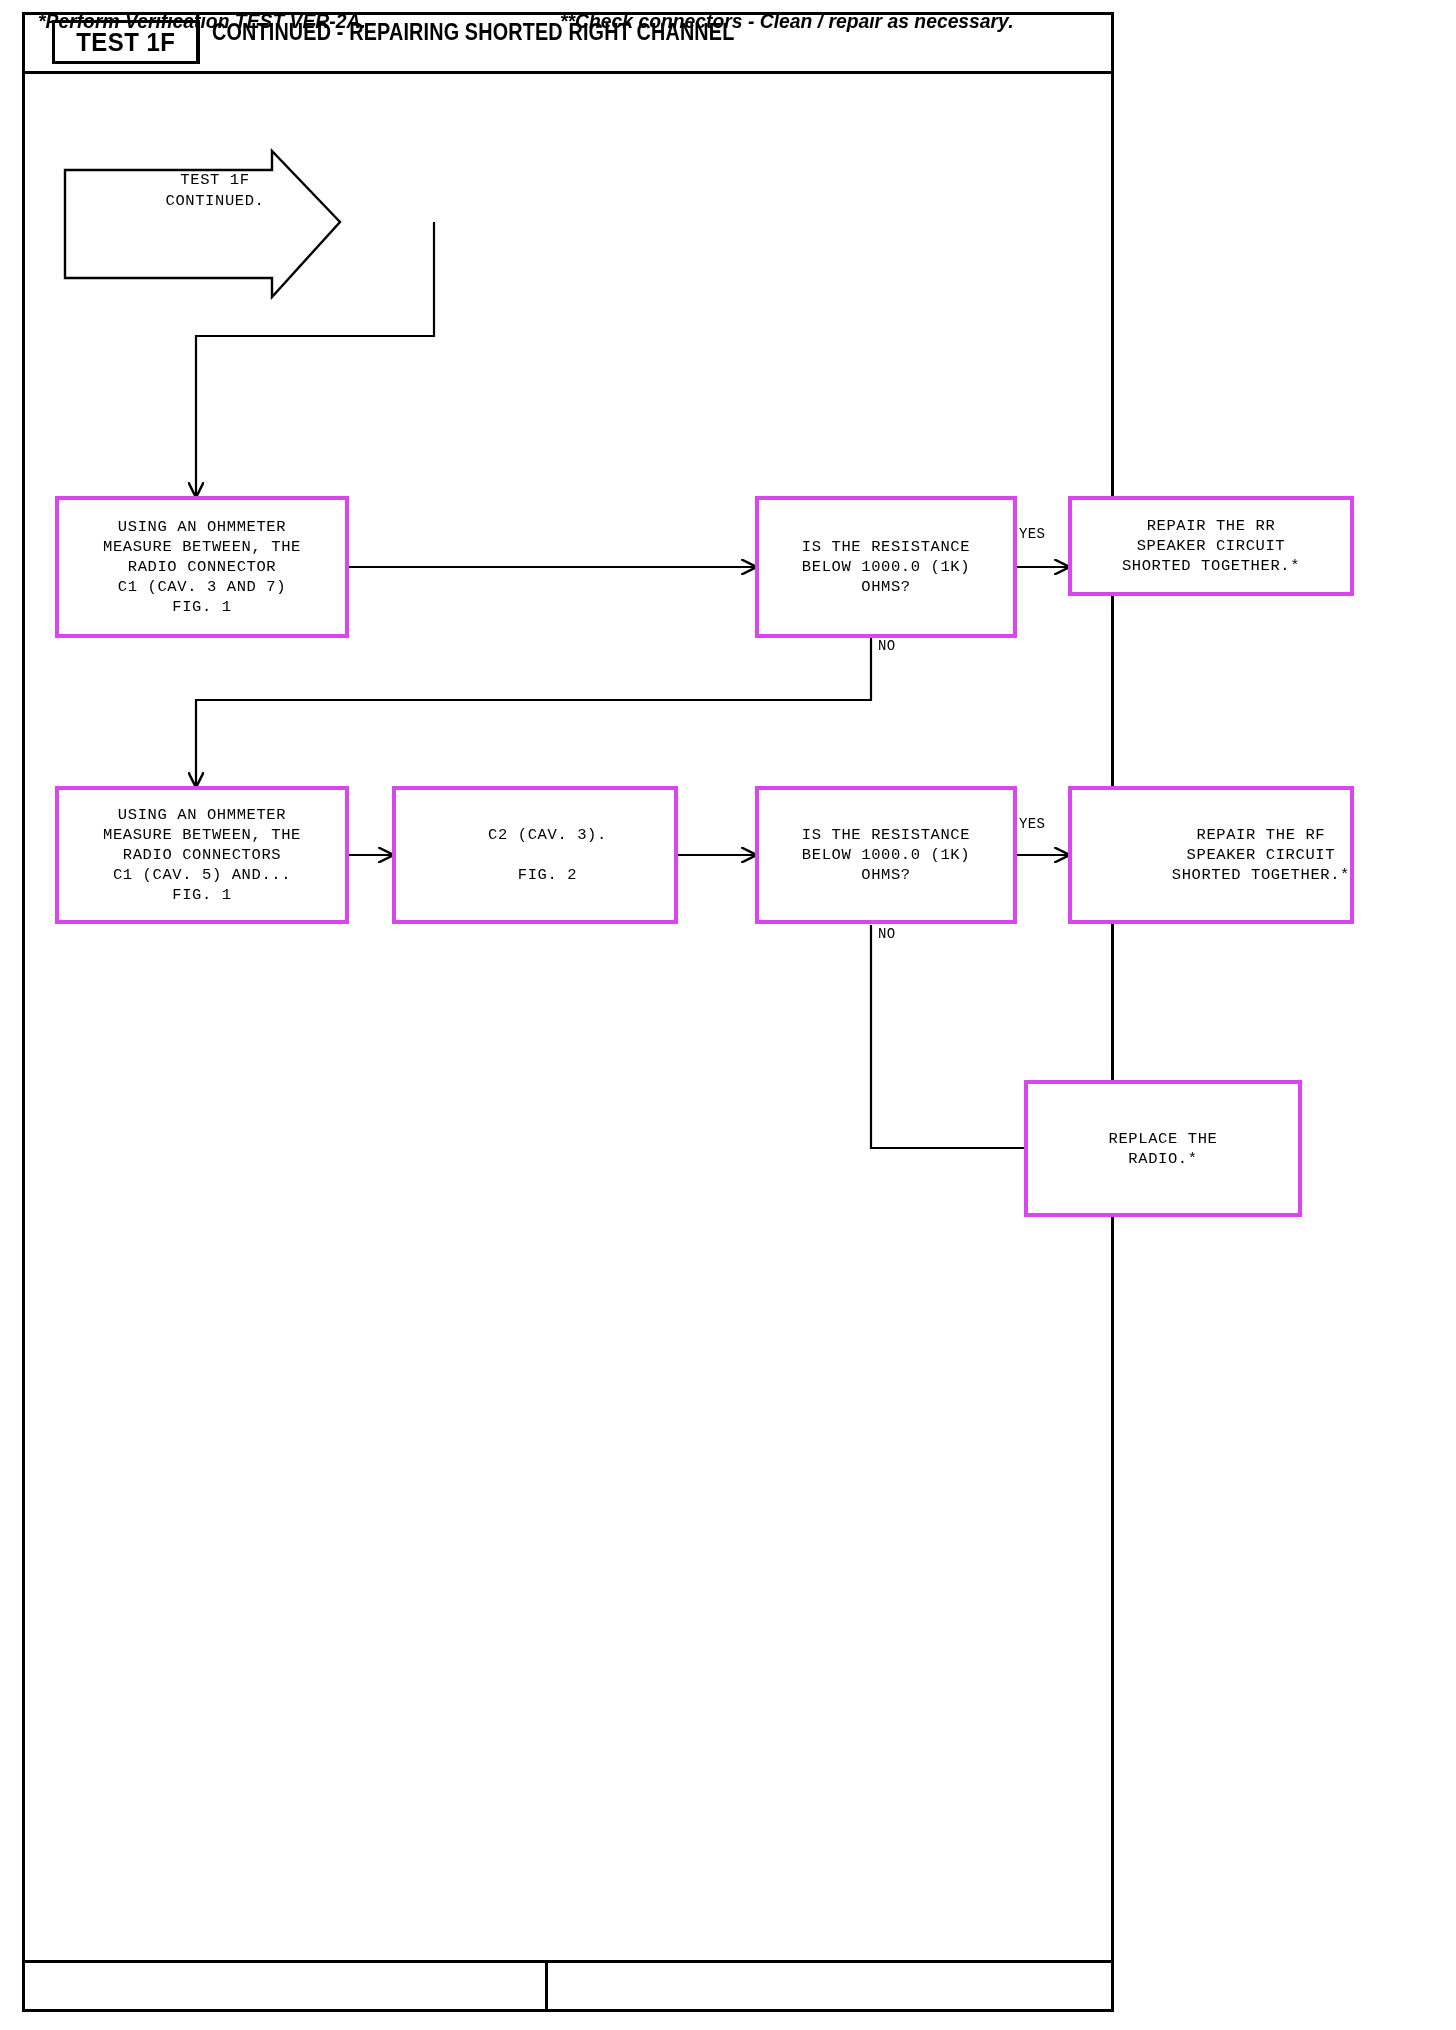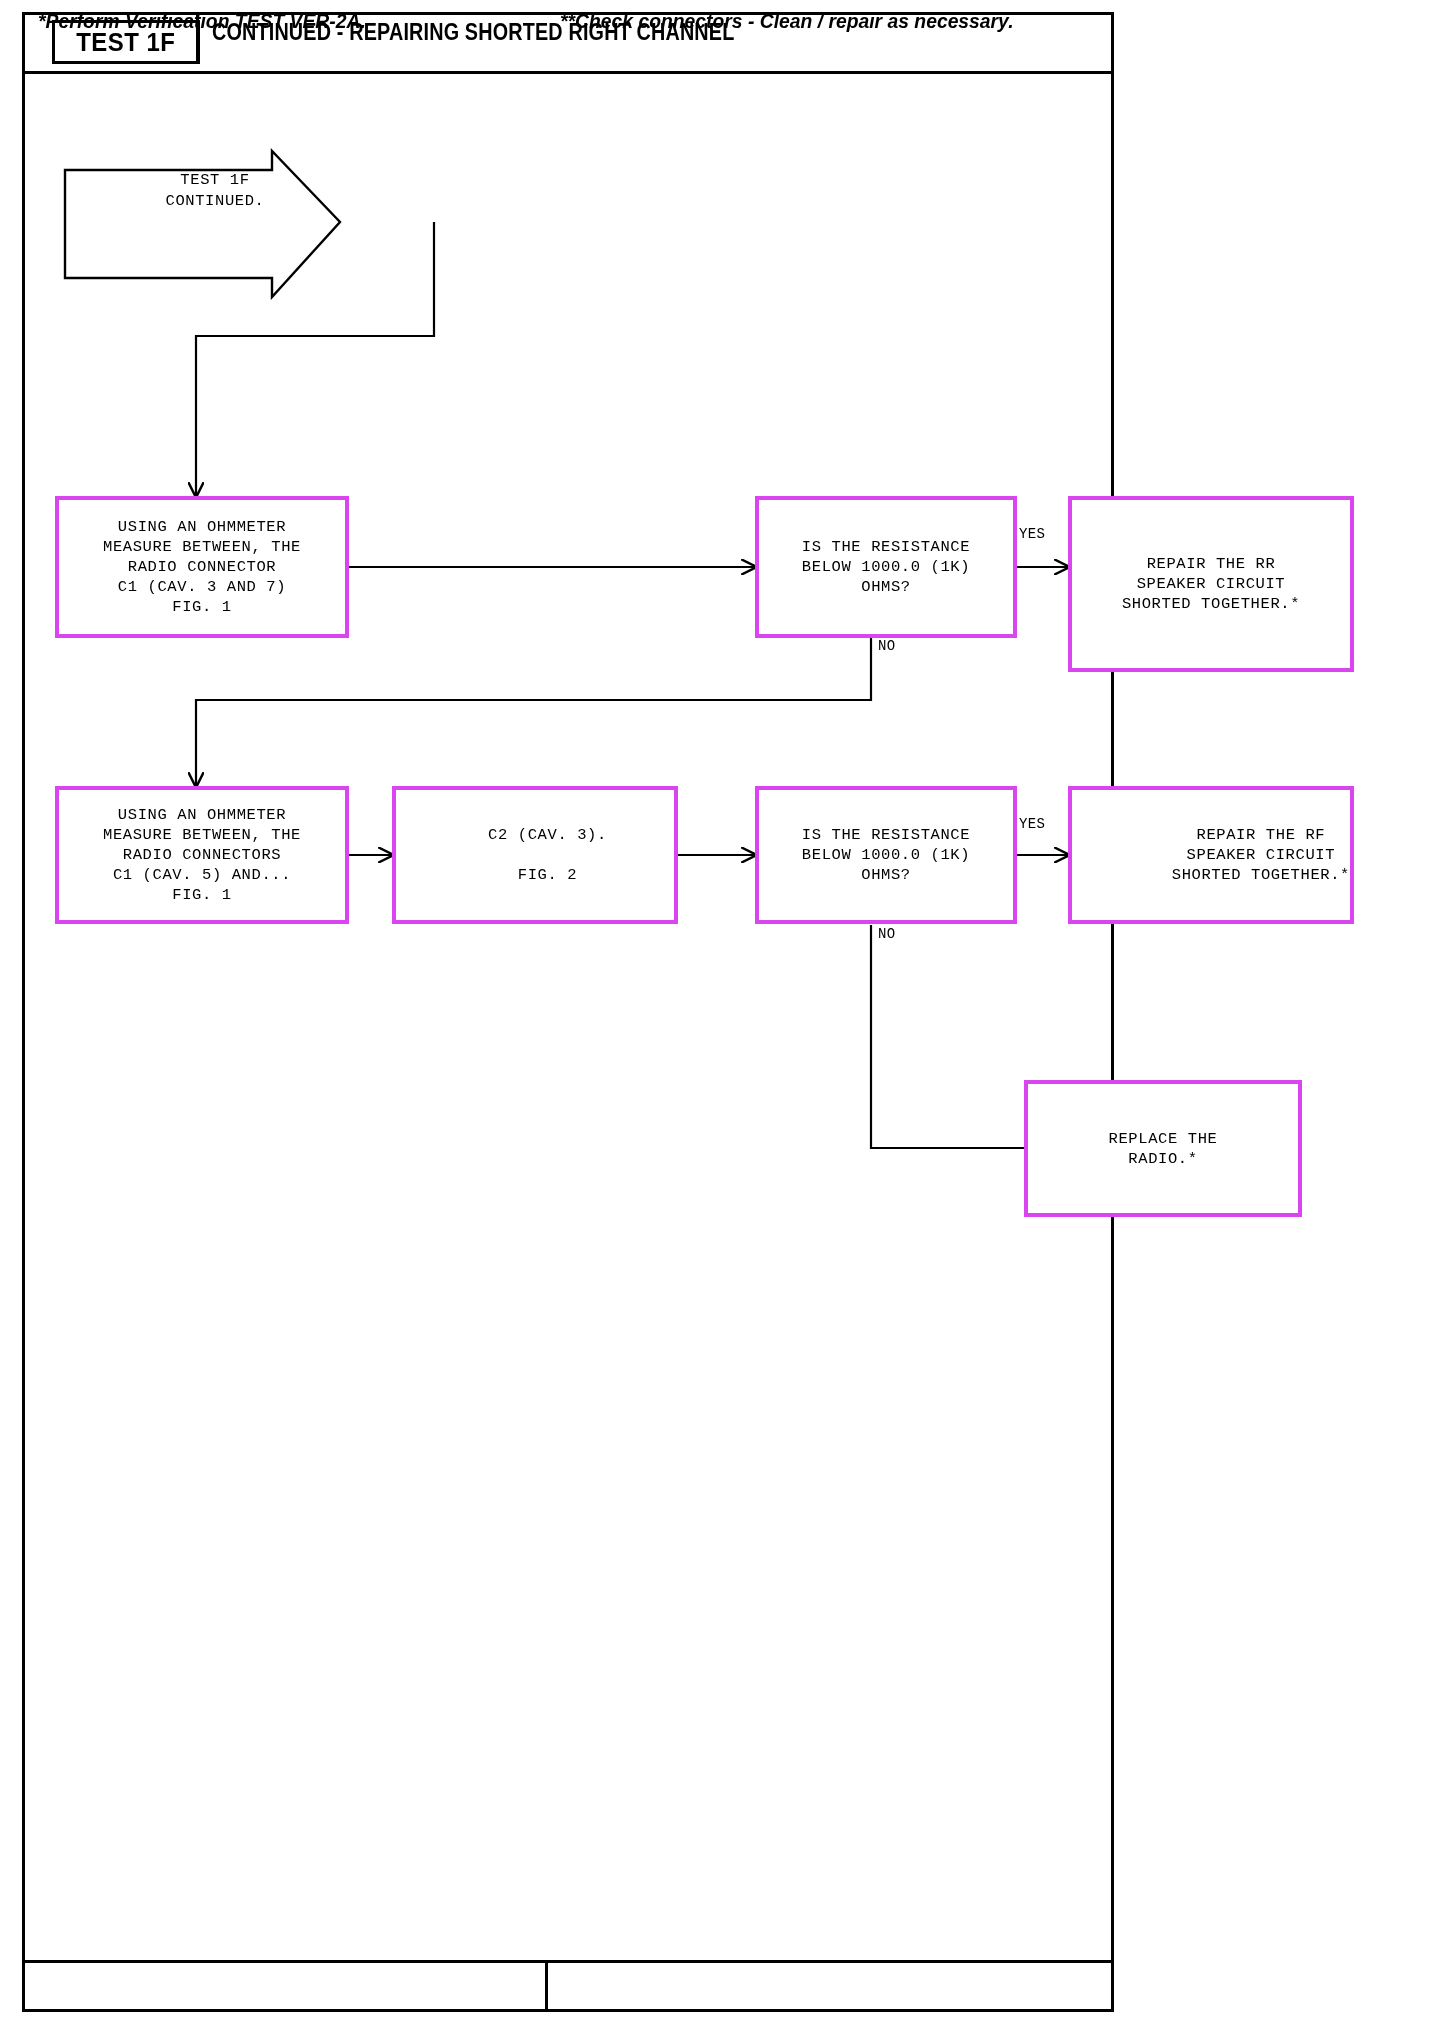--- a/index.html
+++ b/index.html
@@ -232,21 +232,21 @@
 C1 (CAV. 3 AND 7)
 FIG. 1</span>
   </div>
 
   <div class="node" style="left:755px; top:496px; width:262px; height:142px;">
     <span class="node-text">IS THE RESISTANCE
 BELOW 1000.0 (1K)
 OHMS?</span>
   </div>
 
-  <div class="node" style="left:1068px; top:496px; width:286px; height:176px;">
+  <div class="node" style="left:1068px; top:496px; width:286px; height:100px;">
     <span class="node-text">REPAIR THE RR
 SPEAKER CIRCUIT
 SHORTED TOGETHER.*</span>
   </div>
 
   <div class="edge-label" style="left:1019px; top:526px;">YES</div>
   <div class="edge-label" style="left:878px; top:638px;">NO</div>
 
   <div class="node" style="left:55px; top:786px; width:294px; height:138px;">
     <span class="node-text">USING AN OHMMETER

